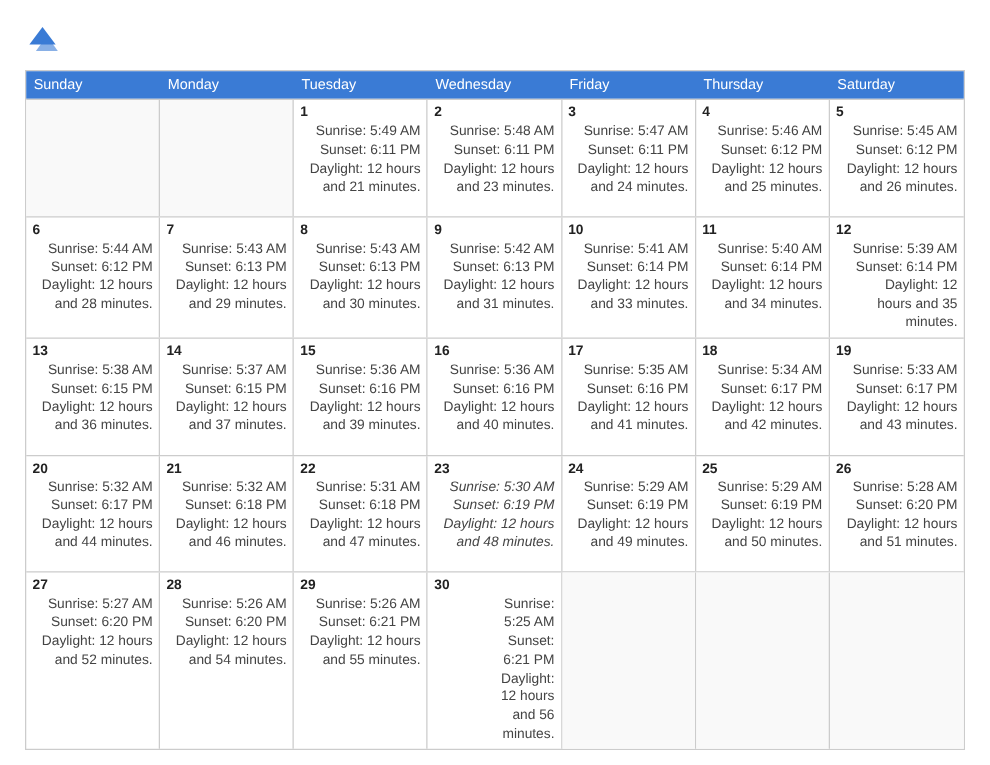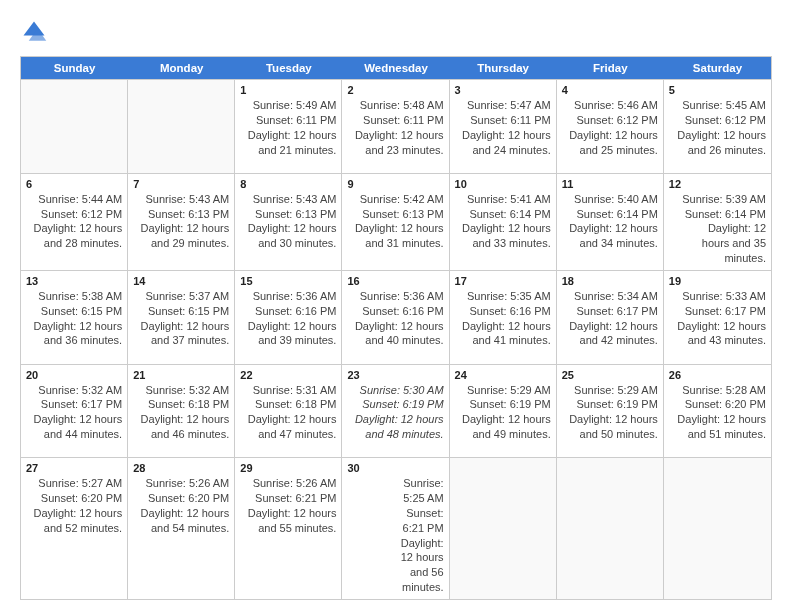--- a/index.html
+++ b/index.html
@@ -66,23 +66,23 @@
       border: 1px solid #ccc;
     }
     .cal-header {
       display: grid;
       grid-template-columns: repeat(7, 1fr);
       background: #3a7bd5;
     }
     .cal-header-cell {
       color: #fff;
       font-size: 11.5px;
-      font-weight: bold;
+      font-weight: normal;
       padding: 5px 6px;
-      text-align: center;
+      text-align: left;
     }
     .cal-body {
       flex: 1;
       display: flex;
       flex-direction: column;
     }
     .cal-row {
       display: grid;
       grid-template-columns: repeat(7, 1fr);
       flex: 1;
@@ -136,22 +136,22 @@
       <div class="title-location"></div>
     </div>
   </div>
 
   <div class="calendar">
     <div class="cal-header" id="cal-header">
         <div class="cal-header-cell">Sunday</div>
         <div class="cal-header-cell">Monday</div>
         <div class="cal-header-cell">Tuesday</div>
         <div class="cal-header-cell">Wednesday</div>
+        <div class="cal-header-cell">Friday</div>
         <div class="cal-header-cell">Thursday</div>
-        <div class="cal-header-cell">Friday</div>
         <div class="cal-header-cell">Saturday</div>
       </div>
     <div class="cal-body" id="cal-body">
         <div class="cal-row">
           <div class="cal-cell empty"></div>
           <div class="cal-cell empty"></div>
           <div class="cal-cell">
             <div class="day-number">1</div>
             <div class="day-info" style="white-space: pre-line;">Sunrise: 5:49 AM
 Sunset: 6:11 PM

